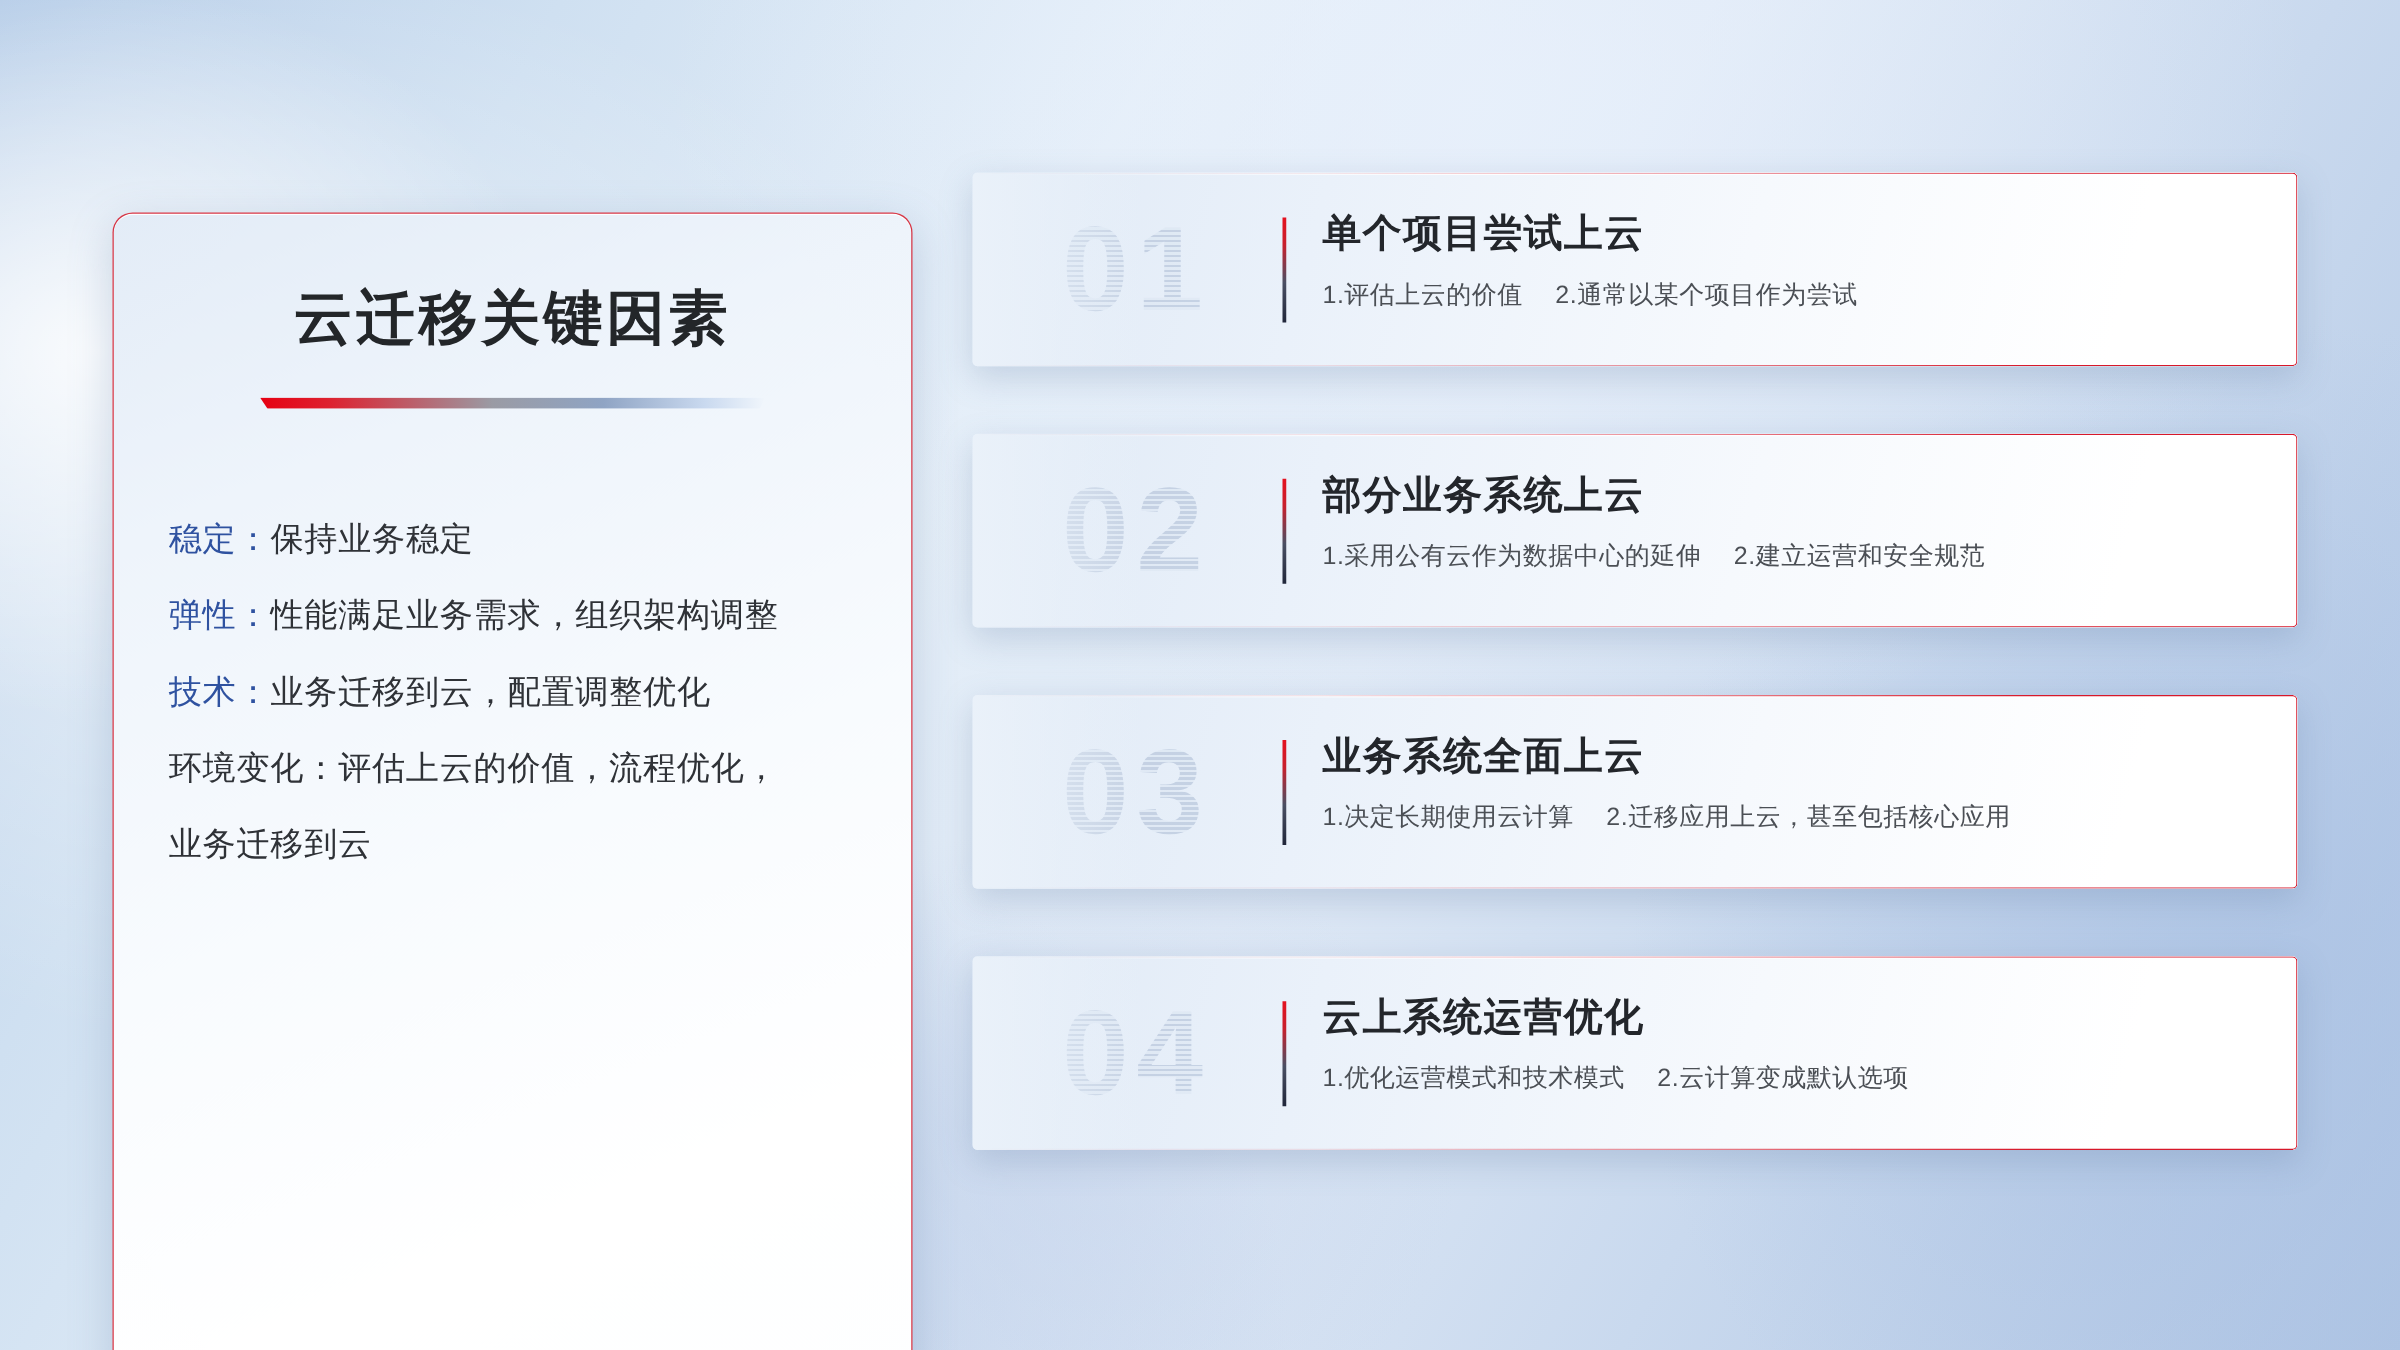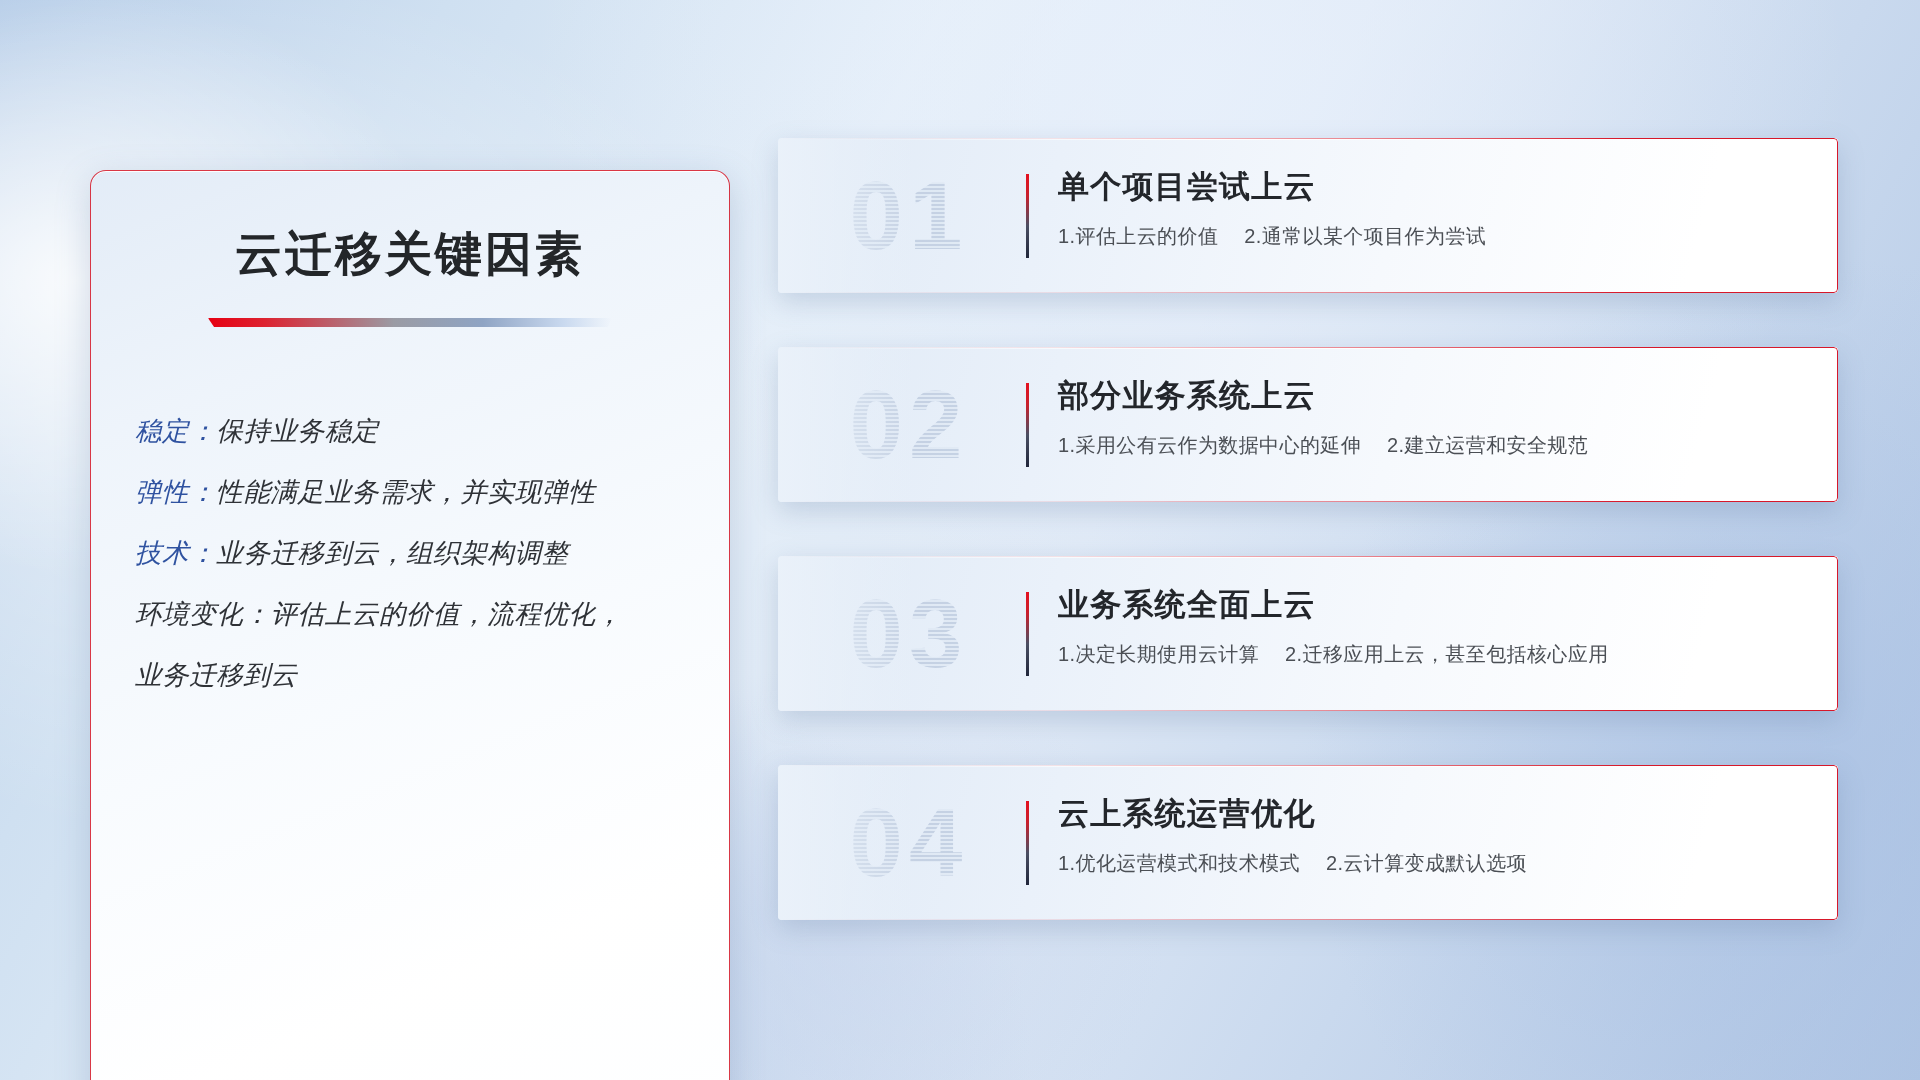--- a/index.html
+++ b/index.html
@@ -44,21 +44,21 @@
   }
   .title-rule{
     position:relative; width:404px; height:9px; margin:32px auto 0;
     background:linear-gradient(90deg,#e60012 0%, #dd2230 14%, #9a9ba4 46%, #8fa4c4 68%, #c9d9ef 88%, rgba(226,236,248,0) 100%);
     clip-path:polygon(0 0, 100% 0, 99% 100%, 1.5% 100%);
     border-radius:1px;
   }
   .factor-list{ margin:74px 0 0 44px; }
   .factor-row{
     font-size:26.5px; line-height:61px; letter-spacing:.6px;
-    color:#2f3237; white-space:nowrap;font-style:italic;
+    color:#2f3237; white-space:nowrap;
   }
   .factor-row .k-blue{ color:#2f52a0; }
   .factor-row .k-dark{ color:#2f3237; }
 
   
   .cards{ position:absolute; left:778px; top:138px; width:1060px; }
   .card{
     position:relative; height:155px; margin-bottom:54px; border-radius:4px;
     background:linear-gradient(105deg,#e0eaf6 0%, #eaf1fa 26%, #f6f9fd 58%, #ffffff 86%, #ffffff 100%);
     box-shadow:0 9px 26px rgba(95,124,164,.26);
@@ -113,24 +113,24 @@
 
   <section class="left-panel">
     <h1 class="panel-title">云迁移关键因素</h1>
     <div class="title-rule"></div>
 
     <div class="factor-list">
       <div class="factor-row">
         <span class="k-blue">稳定：</span><span>保持业务稳定</span>
       </div>
       <div class="factor-row">
-        <span class="k-blue">弹性：</span><span>性能满足业务需求，并实现弹性</span>
+        <span class="k-blue">弹性：</span><span>性能满足业务需求，组织架构调整</span>
       </div>
       <div class="factor-row">
-        <span class="k-blue">技术：</span><span>业务迁移到云，组织架构调整</span>
+        <span class="k-blue">技术：</span><span>业务迁移到云，配置调整优化</span>
       </div>
       <div class="factor-row">
         <span class="k-dark">环境变化：</span><span>评估上云的价值，流程优化，</span>
       </div>
       <div class="factor-row">
         <span class="k-dark">业务迁移到云</span>
       </div>
     </div>
   </section>
 

